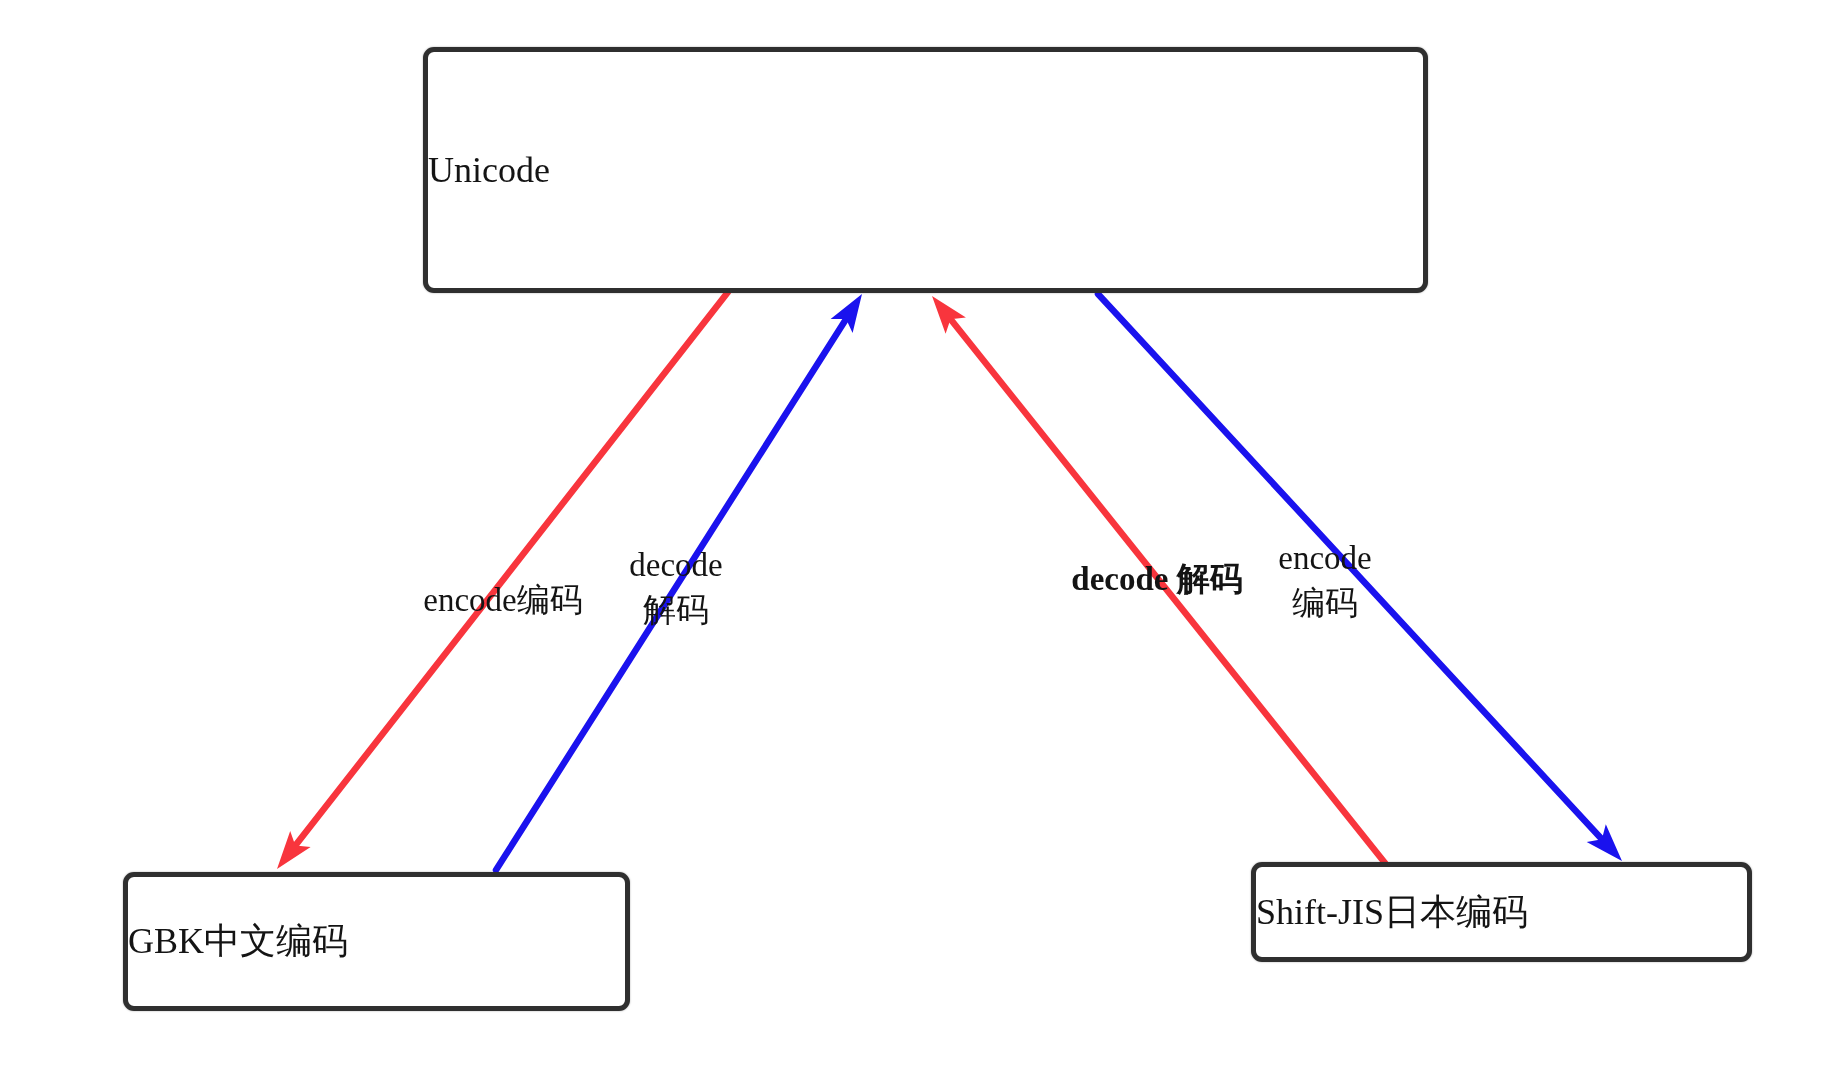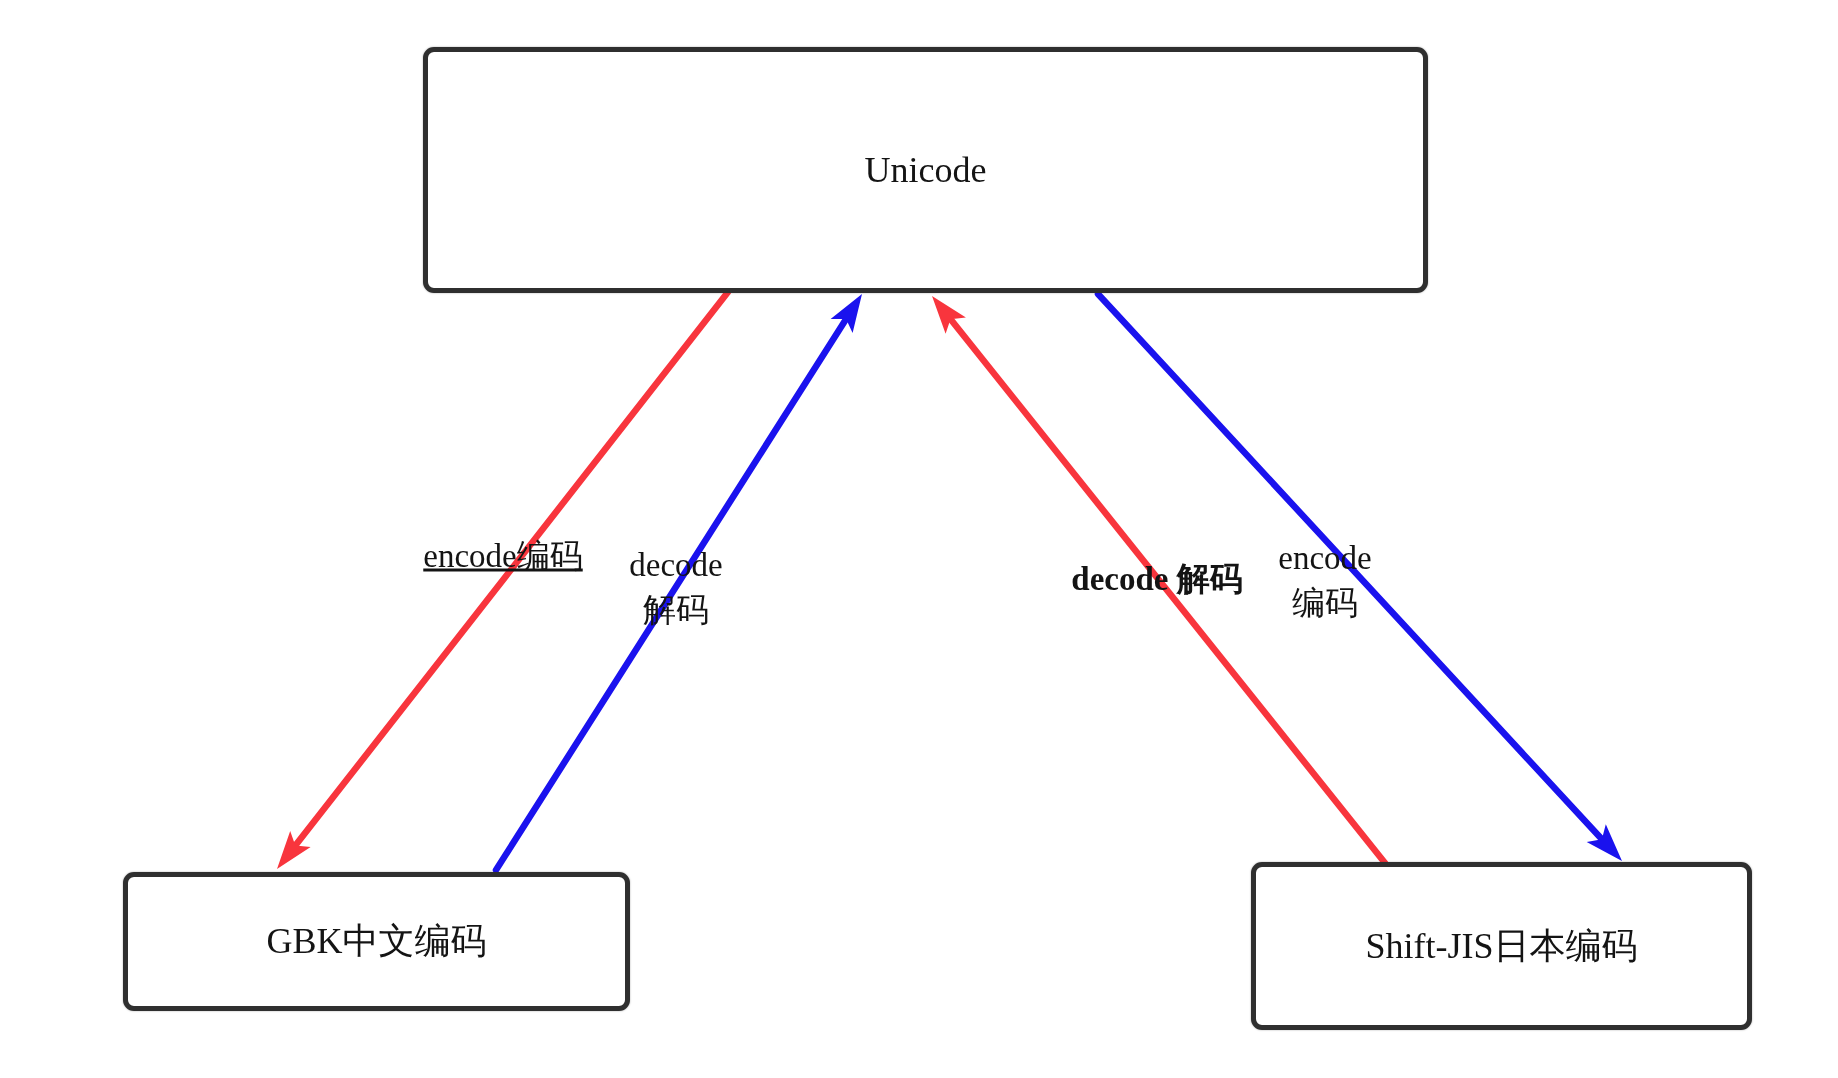--- a/index.html
+++ b/index.html
@@ -10,39 +10,39 @@
     overflow:hidden;
     font-family:"Liberation Serif","DejaVu Serif",serif;
   }
   #arrows{position:absolute;left:0;top:0;width:1838px;height:1078px;}
   .node{
     position:absolute;
     box-sizing:border-box;
     border:5px solid #2f2f2f;
     border-radius:11px;
     background:#ffffff;
-    display:flex;align-items:center;justify-content:center;
+    display:flex;align-items:center;
     font-size:36px;
     color:#141414;
     box-shadow:0 0 2px rgba(0,0,0,.35);
   }
   .node-unicode{left:423px;top:47px;width:1005px;height:246px;}
   .node-gbk{left:123px;top:872px;width:507px;height:139px;}
-  .node-shiftjis{left:1251px;top:862px;width:501px;height:168px;}
+  .node-shiftjis{left:1251px;top:862px;width:501px;height:100px;}
   .edge-label{
     position:absolute;
     transform:translate(-50%,-50%);
     text-align:center;
     font-size:33px;
     line-height:45px;
     color:#141414;
     white-space:nowrap;
   }
   .edge-label span{display:block;}
-  .el-encode-gbk{left:503px;top:556px;text-decoration:underline;}
+  .el-encode-gbk{left:503px;top:600px;}
   .el-decode-gbk{left:676px;top:588px;font-family:Liberation Serif, serif;}
   .el-decode-sjis{left:1157px;top:579px;font-weight:bold;}
   .el-encode-sjis{left:1325px;top:581px;}
 </style>
 </head>
 <body>
 
 <div class="canvas">
 
   <svg id="arrows" viewBox="0 0 1838 1078" xmlns="http://www.w3.org/2000/svg">

